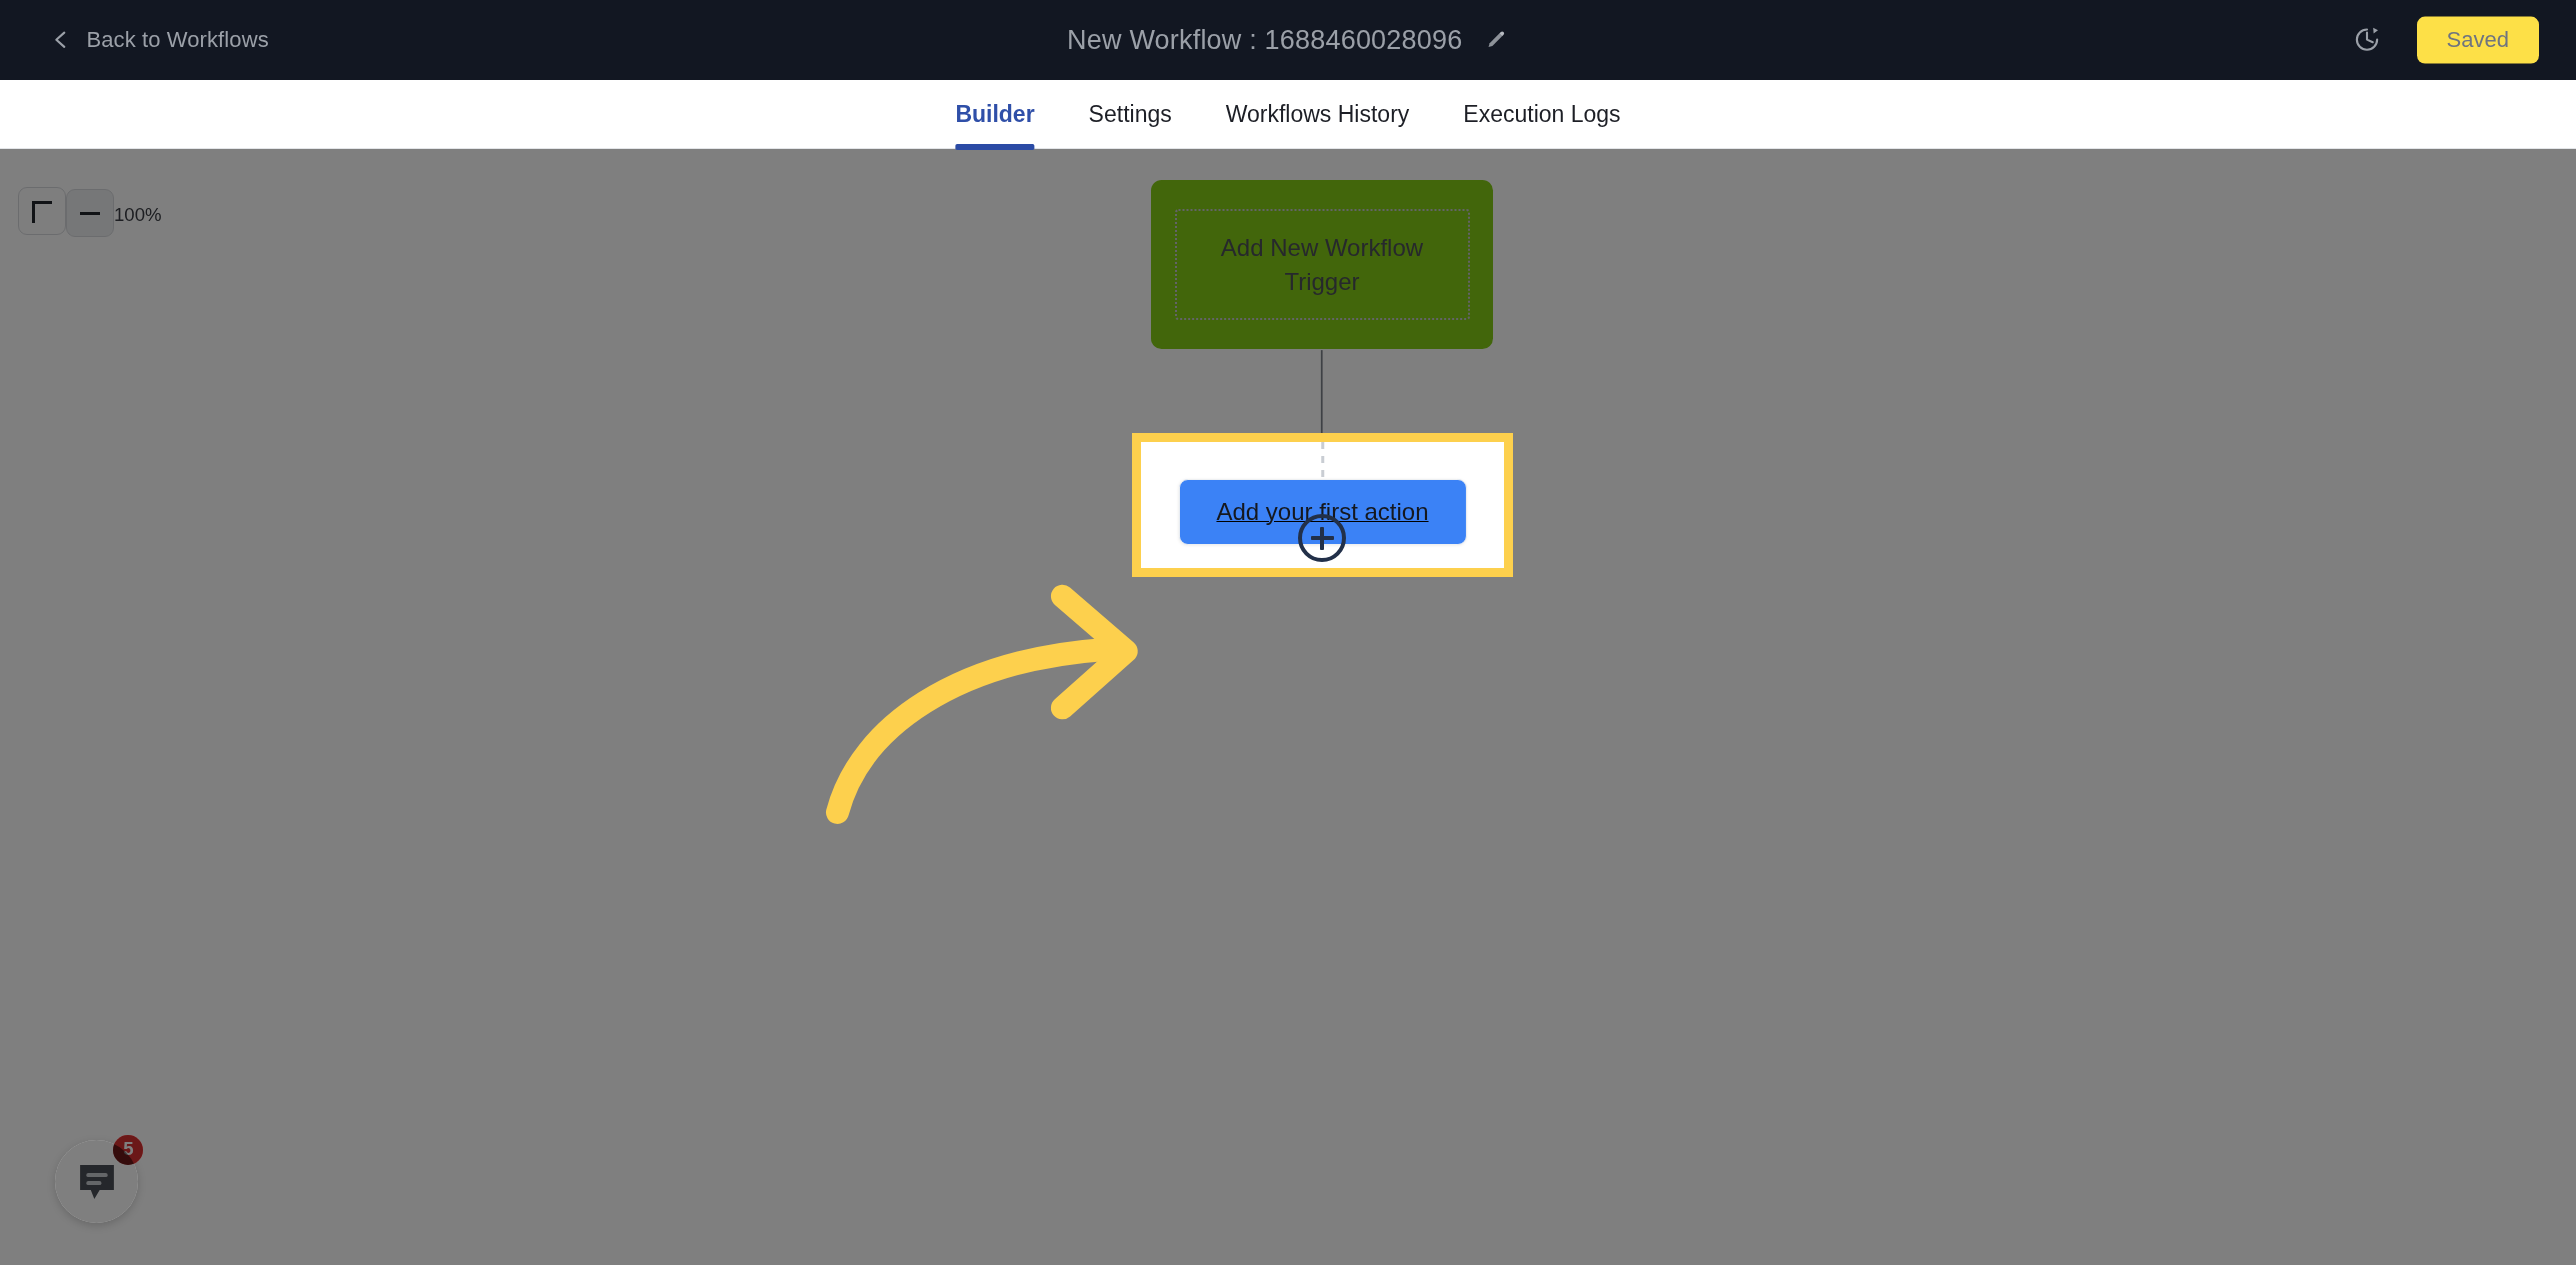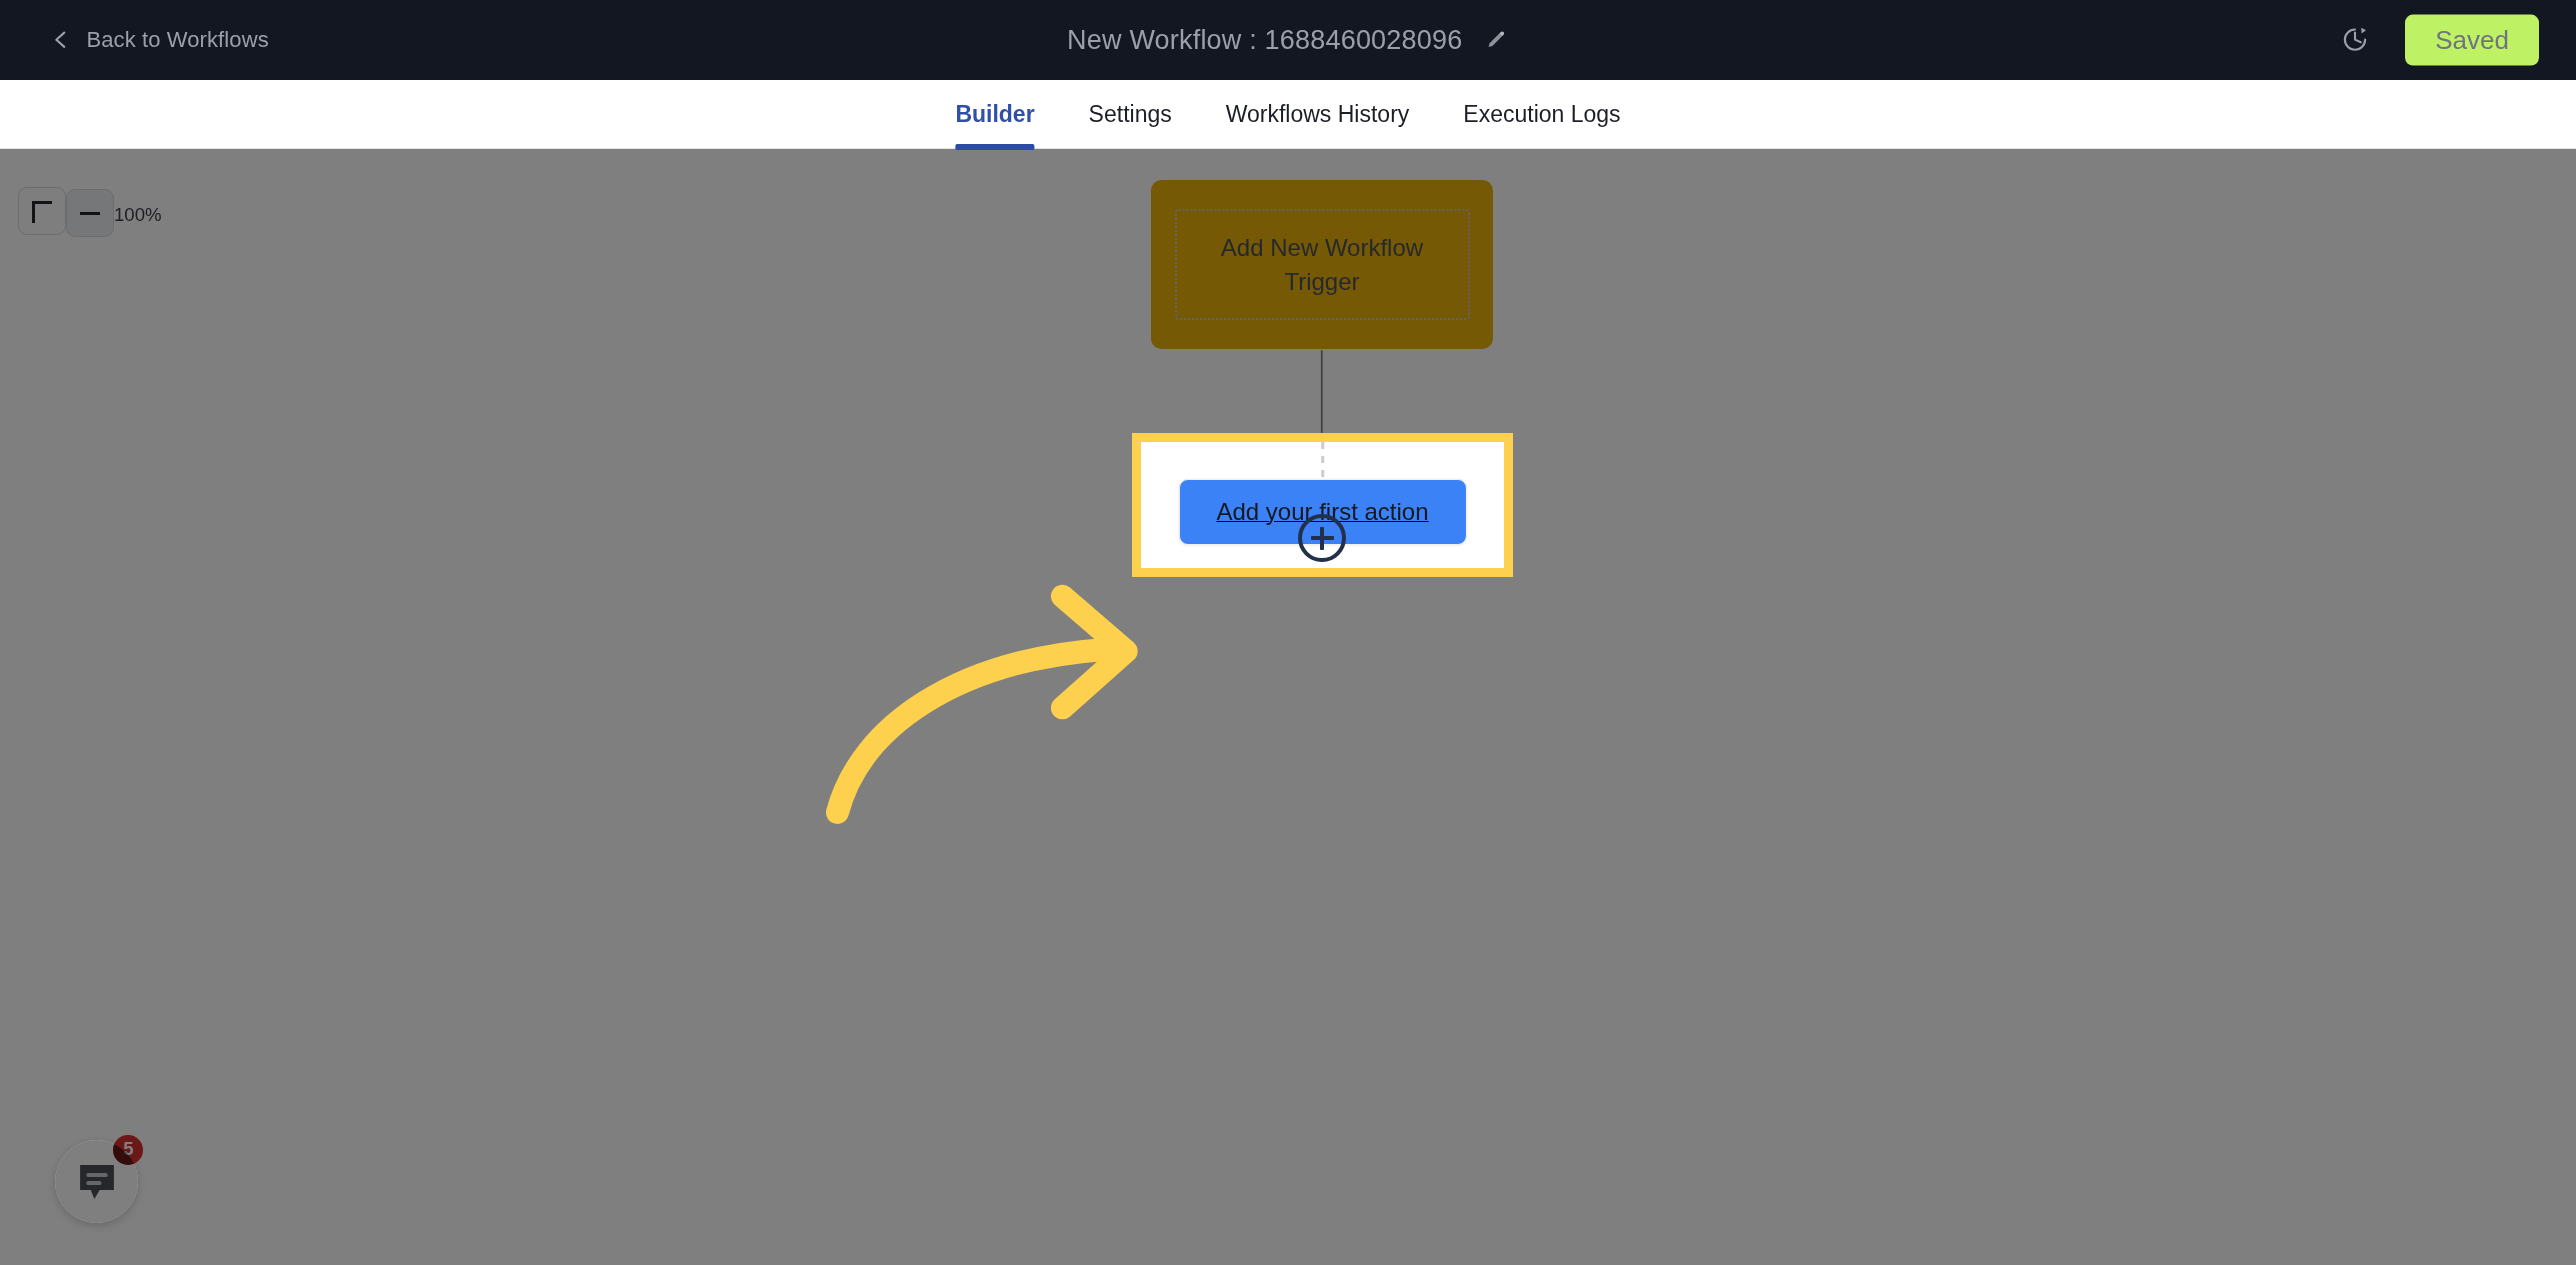--- a/index.html
+++ b/index.html
@@ -76,23 +76,23 @@
     display: flex;
     align-items: center;
     gap: 35px;
   }
   .history-icon {
     width: 30px; height: 30px;
     cursor: pointer;
     display: block;
   }
   .saved-btn {
-    background: #bef264;
+    background: #fde047;
     color: #6f7480;
-    font-size: 26px;
+    font-size: 22px;
     padding: 12.4px 30px;
     border-radius: 8px;
     border: none;
     font-family: inherit;
     cursor: pointer;
     line-height: 1;
   }
 
   
   .tabbar {
@@ -221,21 +221,21 @@
     margin-top: 9px;
     font-size: 18.6px;
     color: #3a3d44;
   }
 
   
   .trigger-node {
     position: absolute;
     left: 1151px; top: 31px;
     width: 342px; height: 169px;
-    background: #eab308;
+    background: #84cc16;
     border-radius: 10.6px;
     display: flex;
     align-items: center;
     justify-content: center;
   }
   .trigger-inner {
     width: 295px; height: 111px;
     border: 2.7px dotted #c6c9ce;
     border-radius: 3.5px;
     display: flex;

